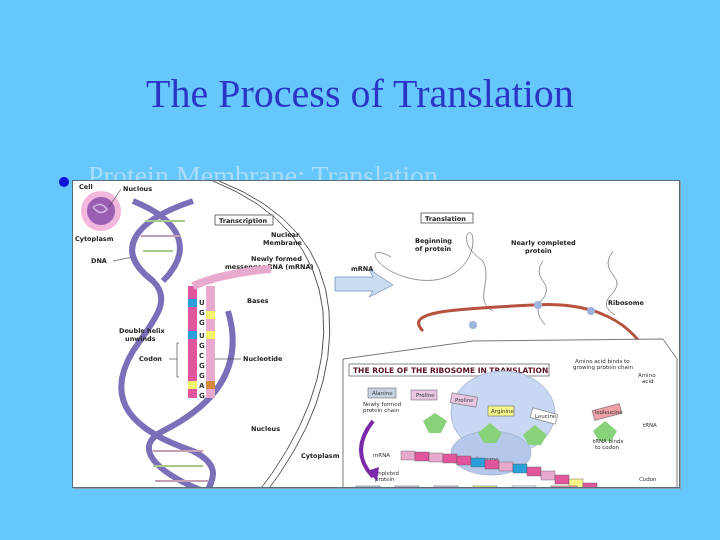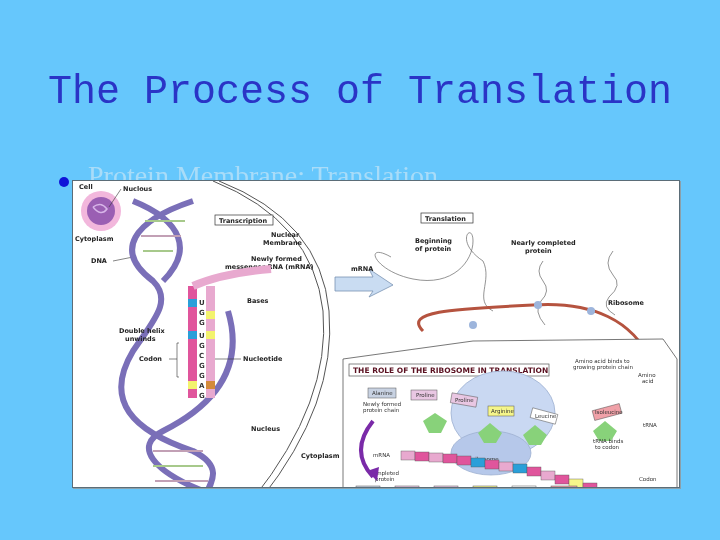--- a/index.html
+++ b/index.html
@@ -1,20 +1,20 @@
 <!DOCTYPE html>
 <html><head>
 <meta charset="utf-8">
 <style>
   * { box-sizing: border-box; margin: 0; padding: 0; }
   html, body { width: 720px; height: 540px; overflow: hidden; }
   body { background: #66c7fc; font-family: "Liberation Serif", serif; position: relative; }
   .title {
     position: absolute; left: 0; top: 70px; width: 720px; text-align: center;
-    font-size: 40px; color: #2a34c6; font-family: Liberation Mono, monospace;
+    font-size: 40px; color: #2a34c6; font-family: Liberation Serif, serif;
   }
   .bullet {
     position: absolute; left: 59px; top: 177px; width: 10px; height: 10px;
     border-radius: 50%; background: #0f13d8;
   }
   .bullet-text {
     position: absolute; left: 88px; top: 160px; font-size: 28px; color: #a9dcf8;
     font-family: "Liberation Serif", serif; white-space: nowrap;
   }
   .figure {

